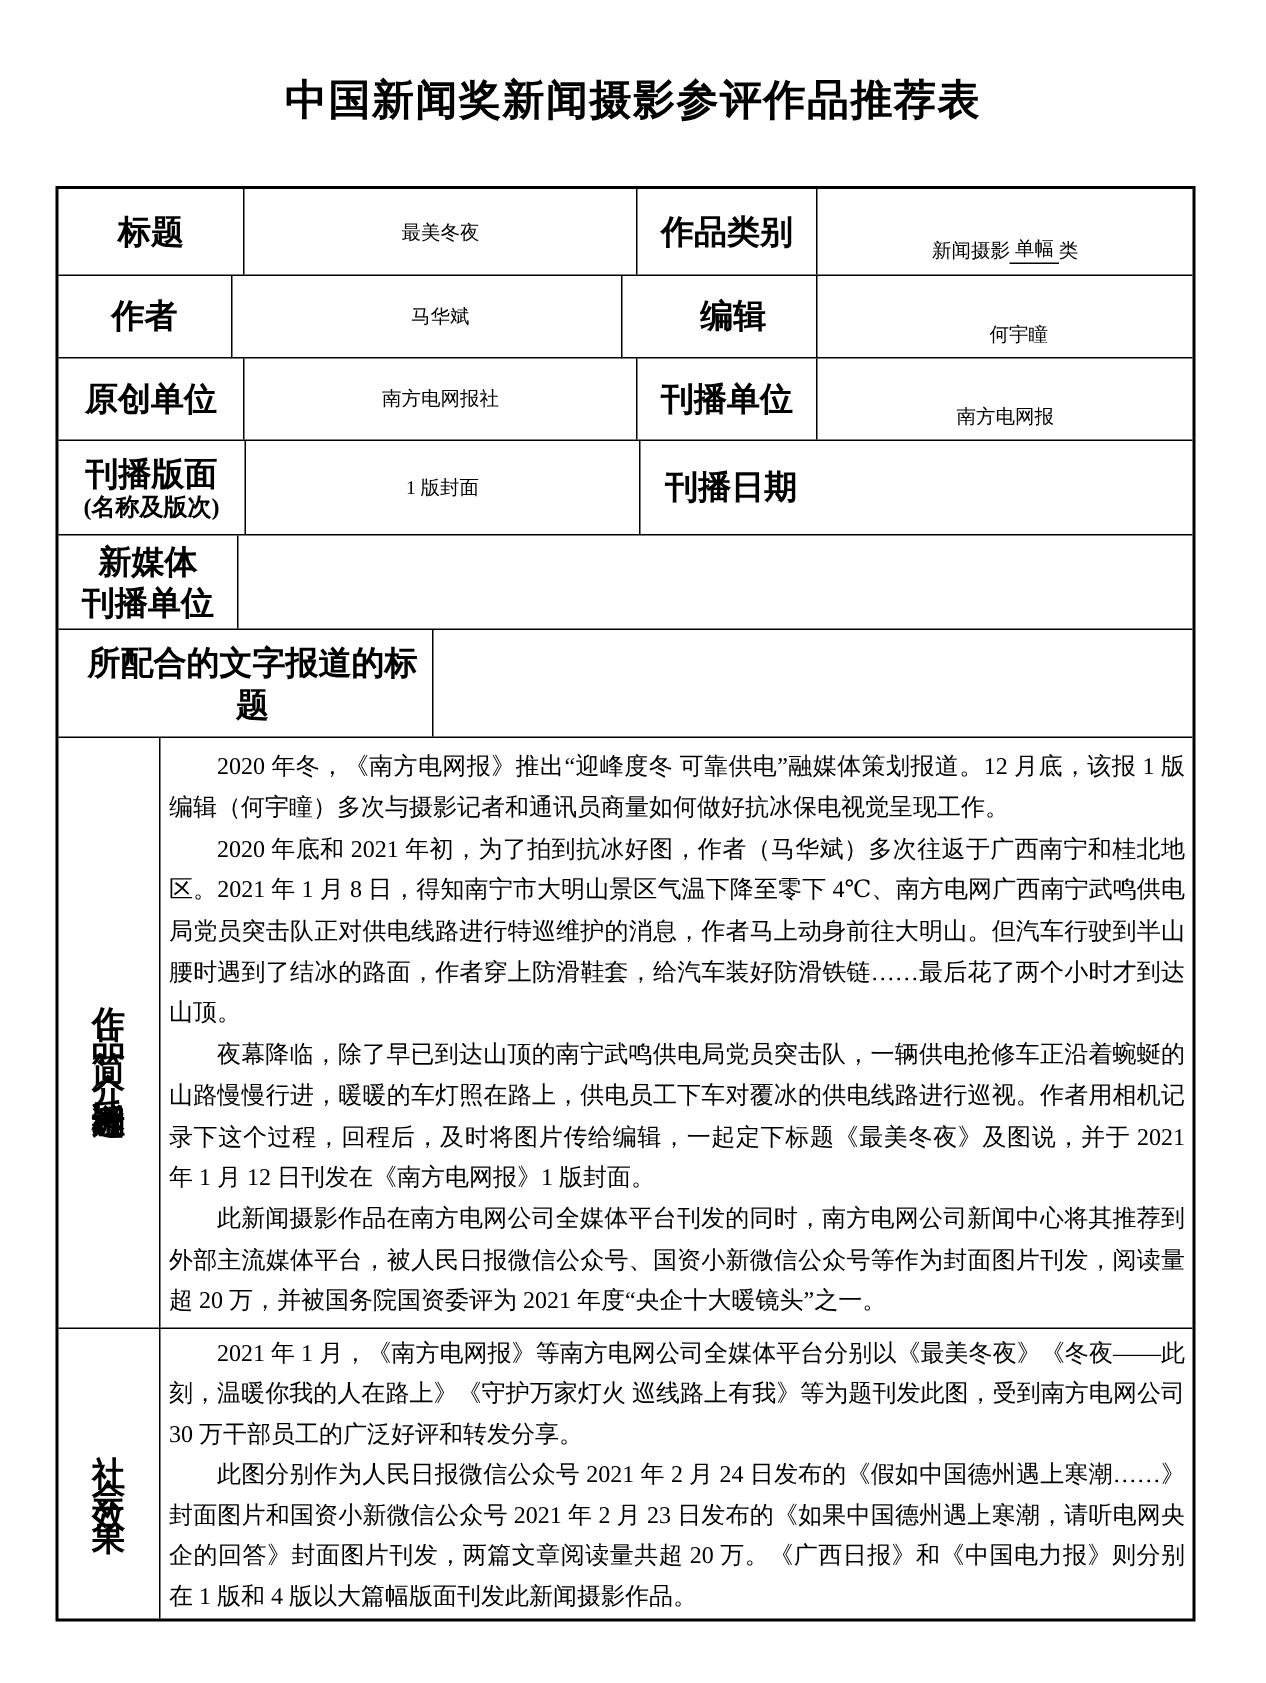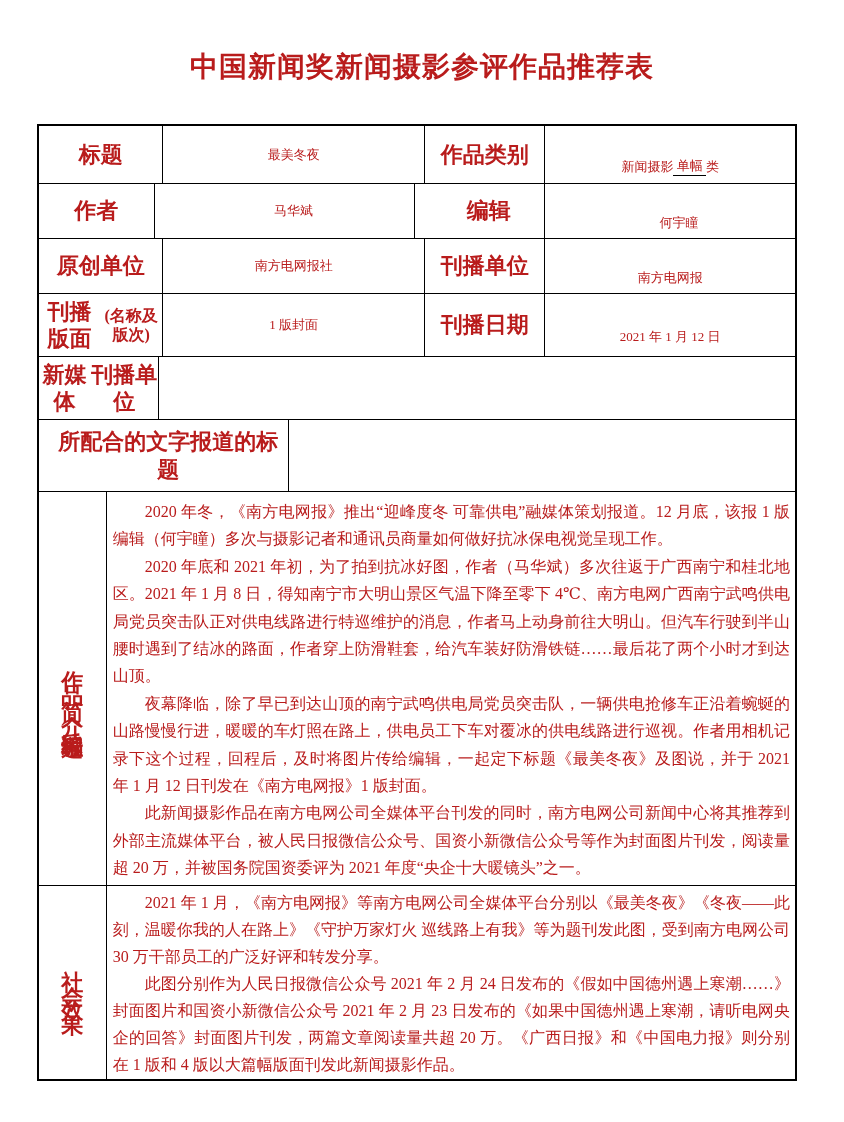--- a/index.html
+++ b/index.html
@@ -1,19 +1,19 @@
 <!DOCTYPE html>
 <html><head>
 <meta charset="utf-8">
 <style>
   * { margin:0; padding:0; box-sizing:border-box; }
   html,body { background:#ffffff; }
   .page {
     position:relative; width:844px; height:1122px; background:#ffffff;
-    font-family:"Liberation Serif","DejaVu Serif",serif; color:#b91c1c;
+    font-family:"Liberation Serif","DejaVu Serif",serif; color:#000000;
     overflow:hidden;
   }
   .doc-title {
     position:absolute; top:48px; left:0; width:844px;
     text-align:center; font-size:28px; font-weight:bold; letter-spacing:1px;
   }
   .tbl {
     position:absolute; left:37px; top:124px; width:760px;
     border:2px solid #000; background:#fff;
   }
@@ -32,21 +32,21 @@
   .c-lab2 { width:121px; } .c-val2 { width:251px;margin-top:12px; }
   .c-media-lab { width:125px; } .c-media-val { width:635px; }
   .c-report-lab { width:251px; justify-content:flex-start; padding-left:10px; text-align:left; }
   .c-report-val { width:509px; }
   .c-sec-lab { width:68px; }
   .c-sec-body { width:692px; display:block; text-align:left; }
   .lab { font-weight:bold; font-size:22px; line-height:1.25;text-align:center; }
   .lab-small { font-weight:bold; font-size:16px; line-height:1.2; }
   .val { font-size:13px; }
   .underlined { border-bottom:1.5px solid #000; white-space:pre; }
-  .stack { display:flex; align-items:center; justify-content:center; }
+  .stack { display:flex; flex-direction:column; align-items:center; justify-content:center; }
   .v-label {
     writing-mode:vertical-rl; display:flex; align-items:center;
     font-weight:bold; font-size:22px; line-height:1.0;
   }
   .v-main { letter-spacing:15px; }
   .v-sub  { letter-spacing:2px; }
   .v-single { writing-mode:vertical-rl; font-weight:bold; font-size:22px; letter-spacing:15px; line-height:1.0; }
   .body-text { padding:6px 5px 0 6px; }
   .body-text p {
     font-size:16px; line-height:27.4px; text-align:justify;
@@ -91,21 +91,20 @@
 
     <div class="row r4">
       <div class="cell c-lab1">
         <div class="stack">
           <span class="lab">刊播版面</span>
           <span class="lab-small">(名称及版次)</span>
         </div>
       </div>
       <div class="cell c-val1 val">1 版封面</div>
       <div class="cell c-lab2 lab">刊播日期</div>
-      <div class="cell c-val2 val">2021 年 1 月 12 日</div>
     </div>
 
     <div class="row r5">
       <div class="cell c-media-lab">
         <div class="stack">
           <span class="lab">新媒体</span>
           <span class="lab">刊播单位</span>
         </div>
       </div>
       <div class="cell c-media-val val"></div>

